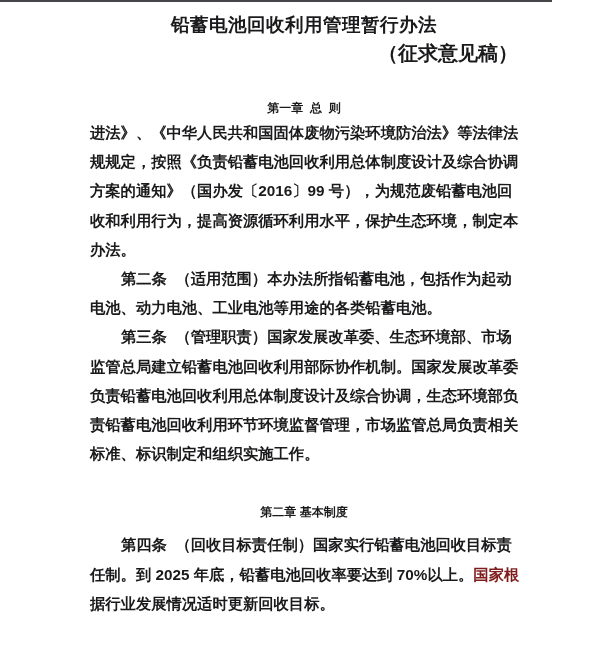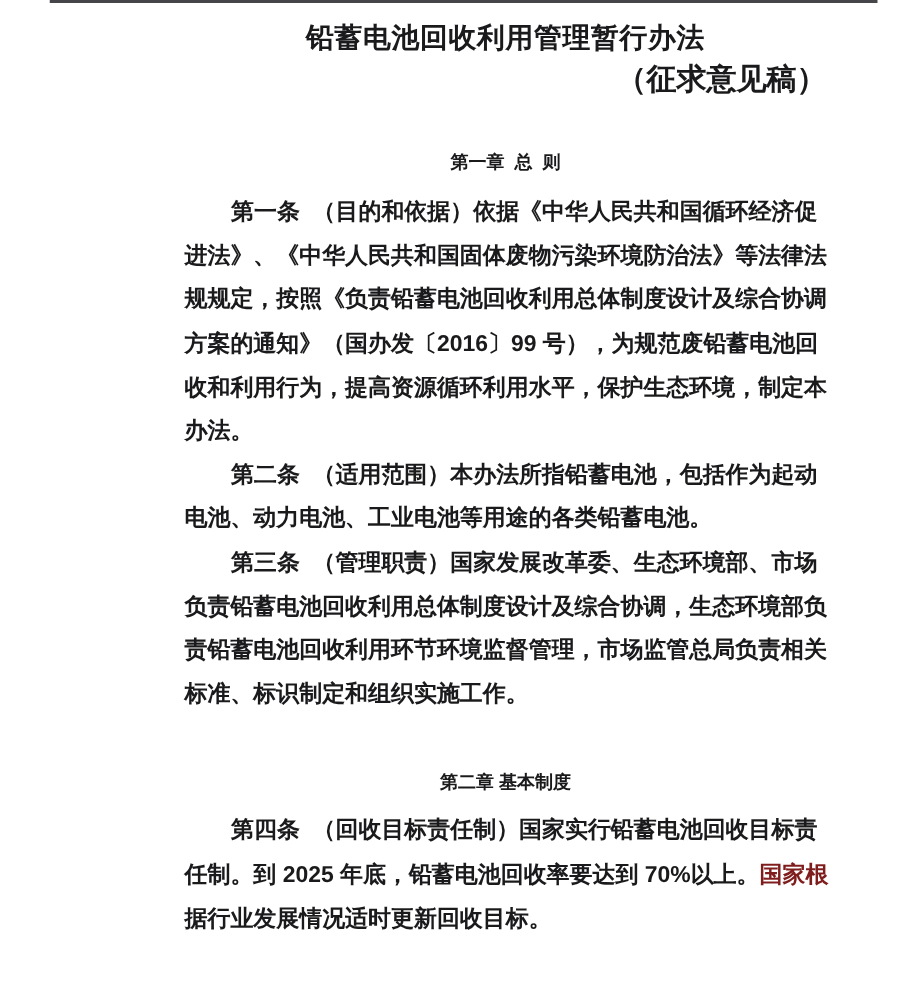--- a/index.html
+++ b/index.html
@@ -4,21 +4,20 @@
 <style>
   html, body { margin: 0; padding: 0; background: #ffffff; }
   .page {
     position: relative;
     width: 552px;
     height: 655px;
     background: #ffffff;
     overflow: hidden;
     font-family: "Liberation Sans", sans-serif;
     color: #1a1a1c;
-    margin-left: 33px;
   }
   .top-border {
     position: absolute; left: 0; top: 0;
     width: 600px; height: 2px;
   }
   .right-border {
     position: absolute; left: 577px; top: 0;
     width: 2px; height: 655px;
   }
   .right-edge {
@@ -73,31 +72,31 @@
   <div class="top-border" style="background: rgb(70, 70, 74);"></div>
   <div class="right-border" style="background: rgb(70, 70, 74);"></div>
   <div class="right-edge" style="background: rgb(227, 227, 227);"></div>
 
   <div class="content" style="color: rgb(26, 26, 28);">
     <div class="title">铅蓄电池回收利用管理暂行办法</div>
     <div class="subtitle">（征求意见稿）</div>
 
     <div class="chapter">第一章  总  则</div>
 
-    <div class="line first indent">第一条  （目的和依据）依据《中华人民共和国循环经济促</div>
     <div class="line">进法》、《中华人民共和国固体废物污染环境防治法》等法律法</div>
     <div class="line">规规定，按照《负责铅蓄电池回收利用总体制度设计及综合协调</div>
     <div class="line">方案的通知》（国办发〔2016〕99 号），为规范废铅蓄电池回</div>
     <div class="line">收和利用行为，提高资源循环利用水平，保护生态环境，制定本</div>
     <div class="line">办法。</div>
 
     <div class="line indent">第二条  （适用范围）本办法所指铅蓄电池，包括作为起动</div>
     <div class="line">电池、动力电池、工业电池等用途的各类铅蓄电池。</div>
 
     <div class="line indent">第三条  （管理职责）国家发展改革委、生态环境部、市场</div>
+    <div class="line">监管总局建立铅蓄电池回收利用部际协作机制。国家发展改革委</div>
     <div class="line">负责铅蓄电池回收利用总体制度设计及综合协调，生态环境部负</div>
     <div class="line">责铅蓄电池回收利用环节环境监督管理，市场监管总局负责相关</div>
     <div class="line">标准、标识制定和组织实施工作。</div>
 
     <div class="chapter second">第二章 基本制度</div>
 
     <div class="line after-heading indent">第四条  （回收目标责任制）国家实行铅蓄电池回收目标责</div>
     <div class="line"><span>任制。到 2025 年底，铅蓄电池回收率要达到 70%以上。</span><span class="muted" style="color: #7f1d1d;">国家根</span></div>
     <div class="line">据行业发展情况适时更新回收目标。</div>
   </div>

